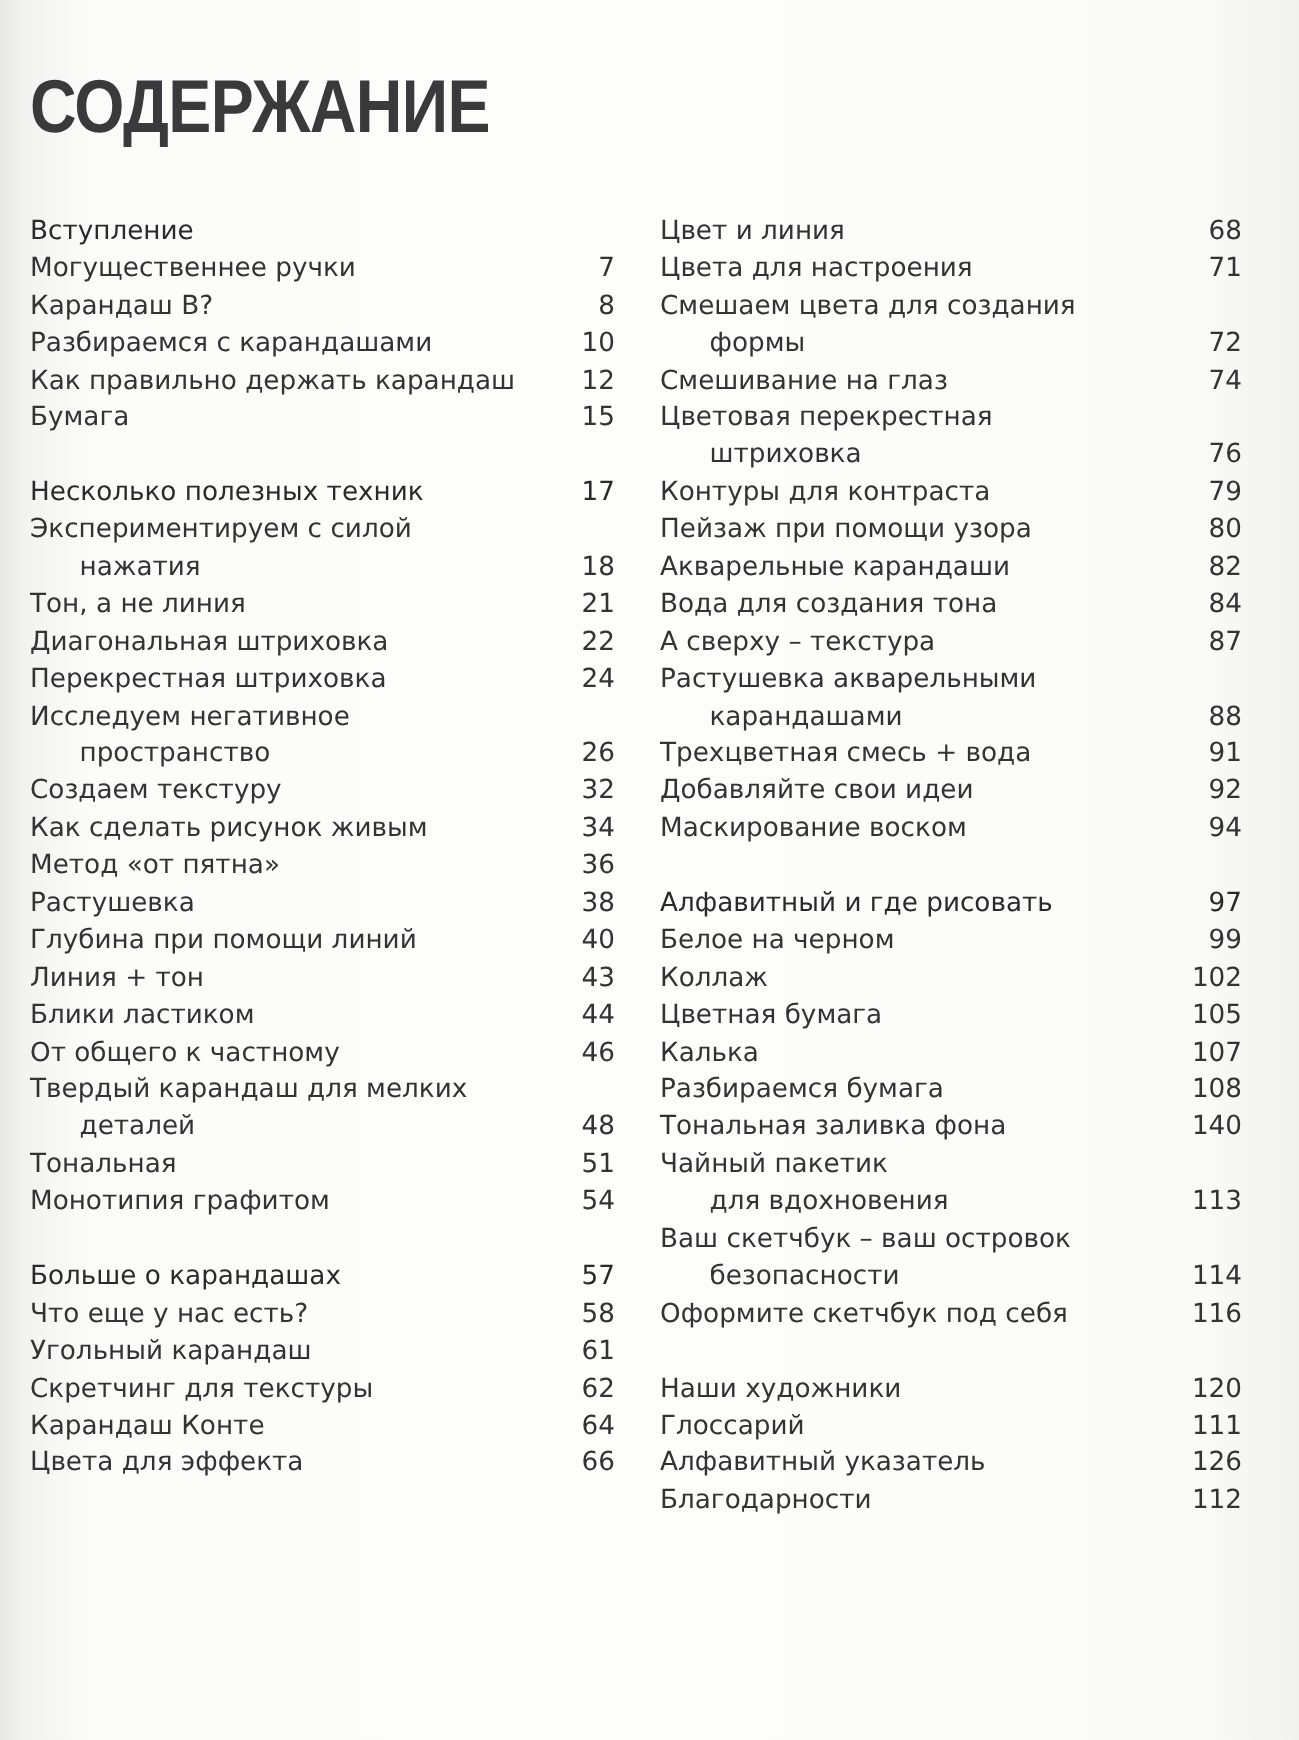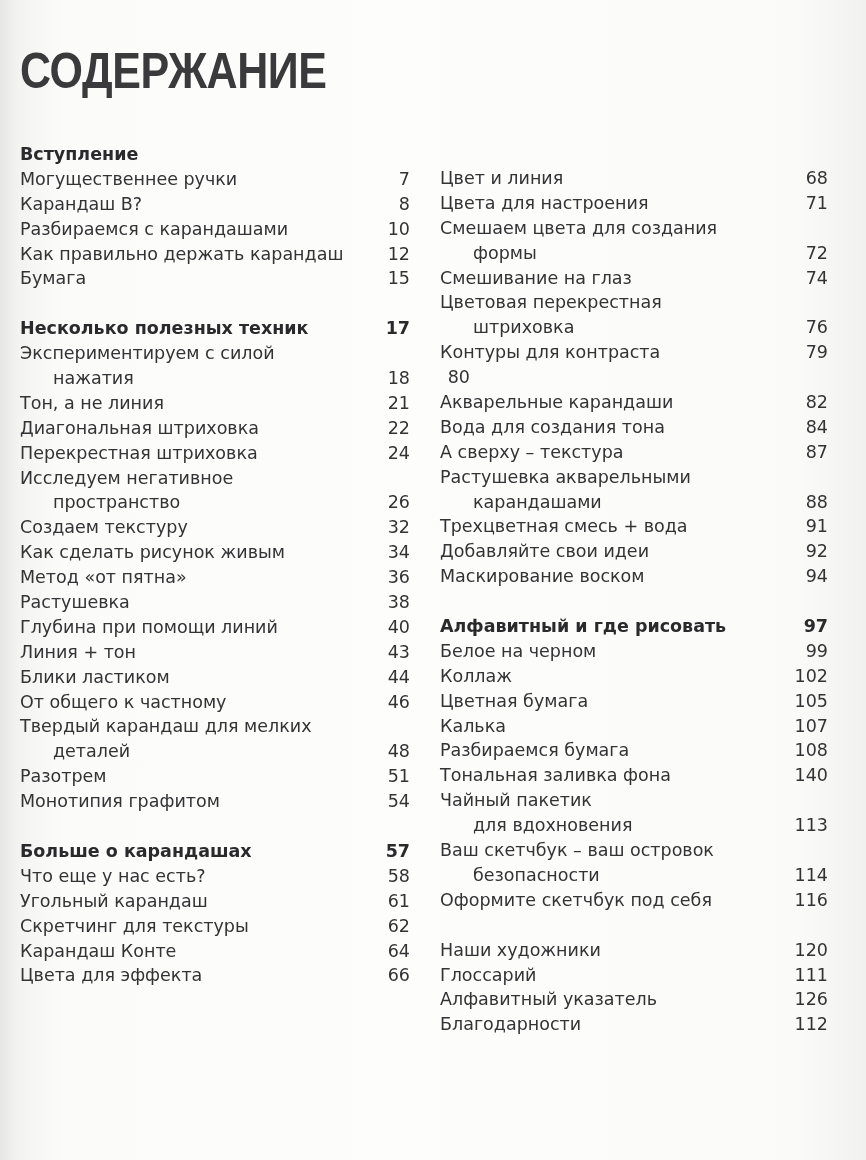--- a/index.html
+++ b/index.html
@@ -13,29 +13,29 @@
   .title {
     position:absolute; left:20px; top:42px;
     font-family:"Liberation Sans", sans-serif;
     font-weight:bold; font-size:50px; line-height:58px;
     letter-spacing:-0.5px;
     transform:scaleX(0.86); transform-origin:left center;
     color:#3a3a3c;
   }
   .col { position:absolute; top:142px; }
   .col.left { left:20px; width:390px; }
-  .col.right { left:440px; width:388px;margin-top:24px; }
+  .col.right { left:440px; width:388px; }
   .row {
     display:flex; justify-content:space-between; align-items:baseline;
     height:24.9px; line-height:24.9px;
     font-size:17.5px; white-space:nowrap;
   }
   .row .lbl { color:#333336; }
   .row .pg { color:#333336; text-align:right; min-width:30px; }
-  .row.head .lbl, .row.head .pg { font-weight:bold; color:#2a2a2d; }
+  .row.head .lbl, .row.head .pg { font-weight:normal; color:#2a2a2d; }
   .row.cont .lbl { padding-left:33px; }
   .gap { height:24.9px; }
 </style>
 </head>
 <body>
 
 <div class="title">СОДЕРЖАНИЕ</div>
 
 <div class="col left" id="col-left">
     <div class="row head">
@@ -129,21 +129,21 @@
     </div>
     <div class="row item">
       <span class="lbl">Твердый карандаш для мелких</span>
       <span class="pg"></span>
     </div>
     <div class="row cont">
       <span class="lbl">деталей</span>
       <span class="pg">48</span>
     </div>
     <div class="row item">
-      <span class="lbl">Разотрем</span>
+      <span class="lbl">Тональная</span>
       <span class="pg">51</span>
     </div>
     <div class="row item">
       <span class="lbl">Монотипия графитом</span>
       <span class="pg">54</span>
     </div>
     <div class="gap"></div>
     <div class="row head">
       <span class="lbl">Больше о карандашах</span>
       <span class="pg">57</span>
@@ -196,20 +196,21 @@
     </div>
     <div class="row cont">
       <span class="lbl">штриховка</span>
       <span class="pg">76</span>
     </div>
     <div class="row item">
       <span class="lbl">Контуры для контраста</span>
       <span class="pg">79</span>
     </div>
     <div class="row item">
+      <span class="lbl">Пейзаж при помощи узора</span>
       <span class="pg">80</span>
     </div>
     <div class="row item">
       <span class="lbl">Акварельные карандаши</span>
       <span class="pg">82</span>
     </div>
     <div class="row item">
       <span class="lbl">Вода для создания тона</span>
       <span class="pg">84</span>
     </div>

